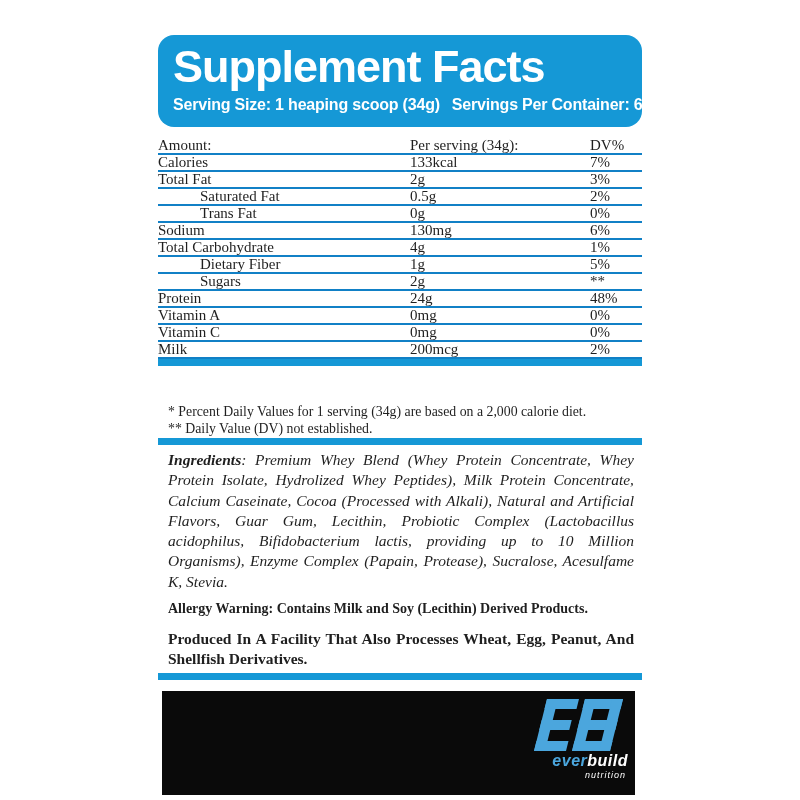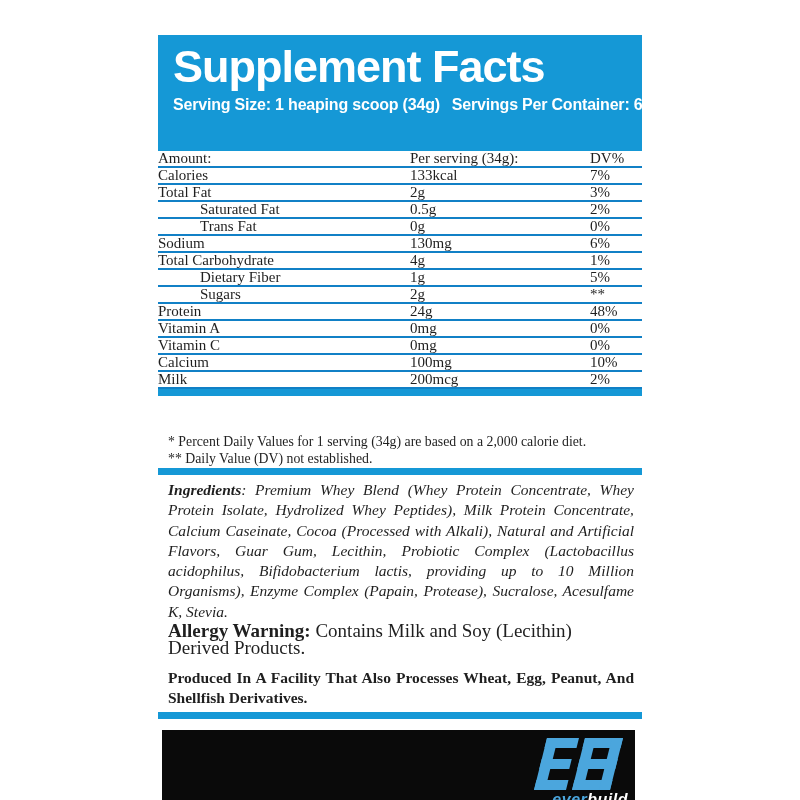--- a/index.html
+++ b/index.html
@@ -18,45 +18,46 @@
     overflow:hidden;
     font-family:"Liberation Serif", serif;
     color:var(--ink);
   }
   .label{
     position:absolute;left:158px;top:35px;width:484px;
   }
   
   .hdr{
     background:var(--accent);
-    height:116px;
+    height:92px;
     padding:9px 15px 0 15px;
     color:#ffffff;
     font-family:"Liberation Sans", sans-serif;
+    border-radius:16px;
   }
   .hdr-title{
     font-size:45px;
     line-height:46px;
     font-weight:bold;
     letter-spacing:-1px;
     white-space:nowrap;
   }
   .hdr-serving{
     margin-top:6px;
     font-size:16px;
     font-weight:bold;
     letter-spacing:-0.2px;
     white-space:nowrap;
   }
   .hdr-serving .sep{display:inline-block;width:12px;}
   
   table.facts{
     width:100%;
     border-collapse:collapse;
-    margin-top:0;
+    margin-top:11px;
     table-layout:fixed;
   }
   table.facts td{
     font-size:15px;
     line-height:15px;
     height:15px;
     border-bottom:2px solid var(--rule);
     padding:0;
     vertical-align:bottom;
     white-space:nowrap;
@@ -77,24 +78,25 @@
   
   .ingredients{
     margin-top:5px;
     padding:0 8px 0 10px;
     font-size:15.5px;
     line-height:20.3px;
     text-align:justify;
     font-style:italic;
   }
   .allergy{
-    margin-top:0;
+    margin-top:8px;
     padding:0 8px 0 10px;
-    font-size:19px;
+    font-size:14px;
     line-height:17px;
+    font-weight:bold;
   }
   .facility{
     margin-top:12px;
     padding:0 8px 0 10px;
     font-size:15.5px;
     line-height:19.5px;
     font-weight:bold;
     text-align:justify;
   }
   .bar.last{margin-top:5px;}
@@ -211,25 +213,20 @@
             <td class="c-name">Vitamin A</td>
             <td class="c-amt">0mg</td>
             <td class="c-dv">0%</td>
           </tr>
           <tr>
             <td class="c-name">Vitamin C</td>
             <td class="c-amt">0mg</td>
             <td class="c-dv">0%</td>
           </tr>
           <tr>
-            <td class="c-name">Calcium</td>
-            <td class="c-amt">100mg</td>
-            <td class="c-dv">10%</td>
-          </tr>
-          <tr>
             <td class="c-name">Milk</td>
             <td class="c-amt">200mcg</td>
             <td class="c-dv">2%</td>
           </tr>
         </tbody>
     </table>
 
     <div class="bar"></div>
 
     <div class="footnotes">

